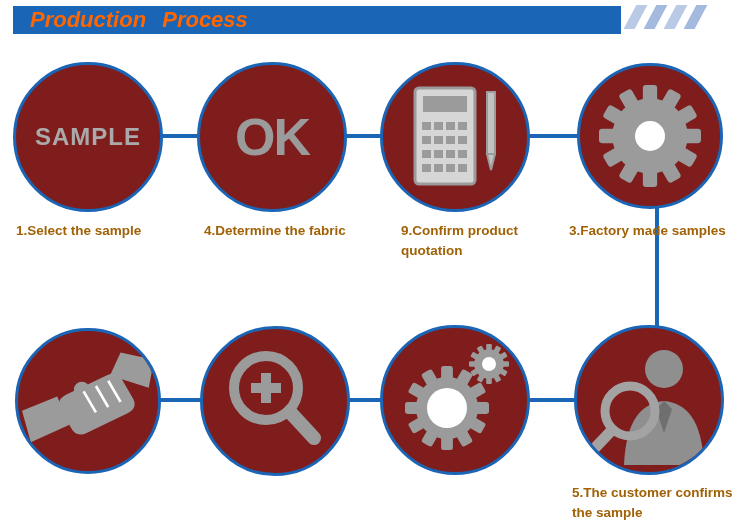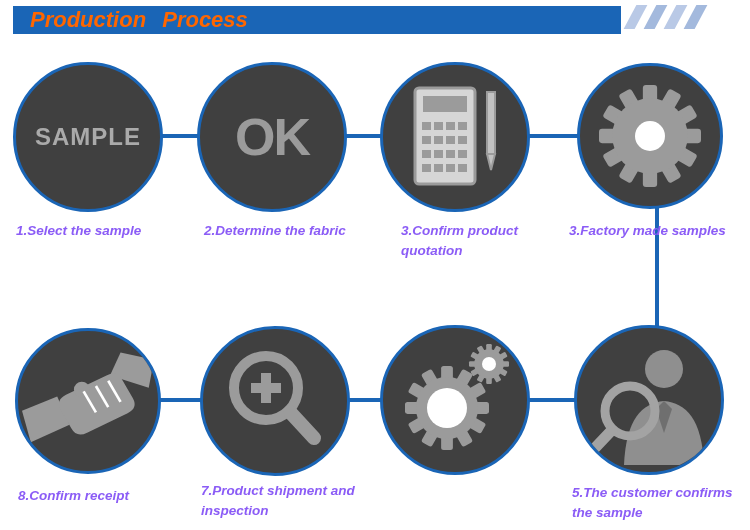--- a/index.html
+++ b/index.html
@@ -41,39 +41,38 @@
     transform: skewX(-28deg);
   }
   .stripe:nth-child(even) { background: #a3b9dd; }
 
   
   .circle {
     position: absolute;
     box-sizing: border-box;
     border: 3px solid #1a65b6;
     border-radius: 50%;
-    background: #404040;
+    background: #7f1d1d;
     display: flex;
     align-items: center;
     justify-content: center;
     overflow: hidden;
   }
   .connector {
     position: absolute;
     background: #1a65b6;
   }
 
   
   .step-label {
     position: absolute;
-    font-style: italic;
     font-weight: bold;
     font-size: 13.5px;
     line-height: 1.45;
-    color: #8b5cf6;
+    color: #a16207;
   }
 
   
   .sample-text {
     font-size: 24px;
     font-weight: bold;
     letter-spacing: 1px;
     color: #aaaaaa;
   }
   .ok-text {
@@ -211,20 +210,18 @@
         <circle cx="80" cy="34" r="19"></circle>
         <path d="M40,130 C42,84 58,68 80,66 C102,68 118,84 120,130 Z"></path>
       </g>
       <polygon points="80,66 72,74 80,98 88,74" fill="#6f6f6f"></polygon>
       <circle cx="46" cy="76" r="25" fill="none" stroke="#a3a3a3" stroke-width="9"></circle>
       <line x1="28" y1="95" x2="10" y2="114" stroke="#a3a3a3" stroke-width="11" stroke-linecap="round"></line>
     </svg>
   </div>
 
   <div class="step-label" style="left:16px;top:221px;width:170px">1.Select the sample</div>
-  <div class="step-label" style="left:204px;top:221px;width:185px">2.Determine the fabric</div>
-  <div class="step-label" style="left:401px;top:221px;width:138px">3.Confirm product quotation</div>
+  <div class="step-label" style="left:204px;top:221px;width:185px">4.Determine the fabric</div>
+  <div class="step-label" style="left:401px;top:221px;width:138px">9.Confirm product quotation</div>
   <div class="step-label" style="left:569px;top:221px;width:181px">3.Factory made samples</div>
-  <div class="step-label" style="left:18px;top:486px;width:170px">8.Confirm receipt</div>
-  <div class="step-label" style="left:201px;top:481px;width:174px">7.Product shipment and inspection</div>
   <div class="step-label" style="left:572px;top:483px;width:180px">5.The customer confirms the sample</div>
 
 </div>
 
 </body></html>

